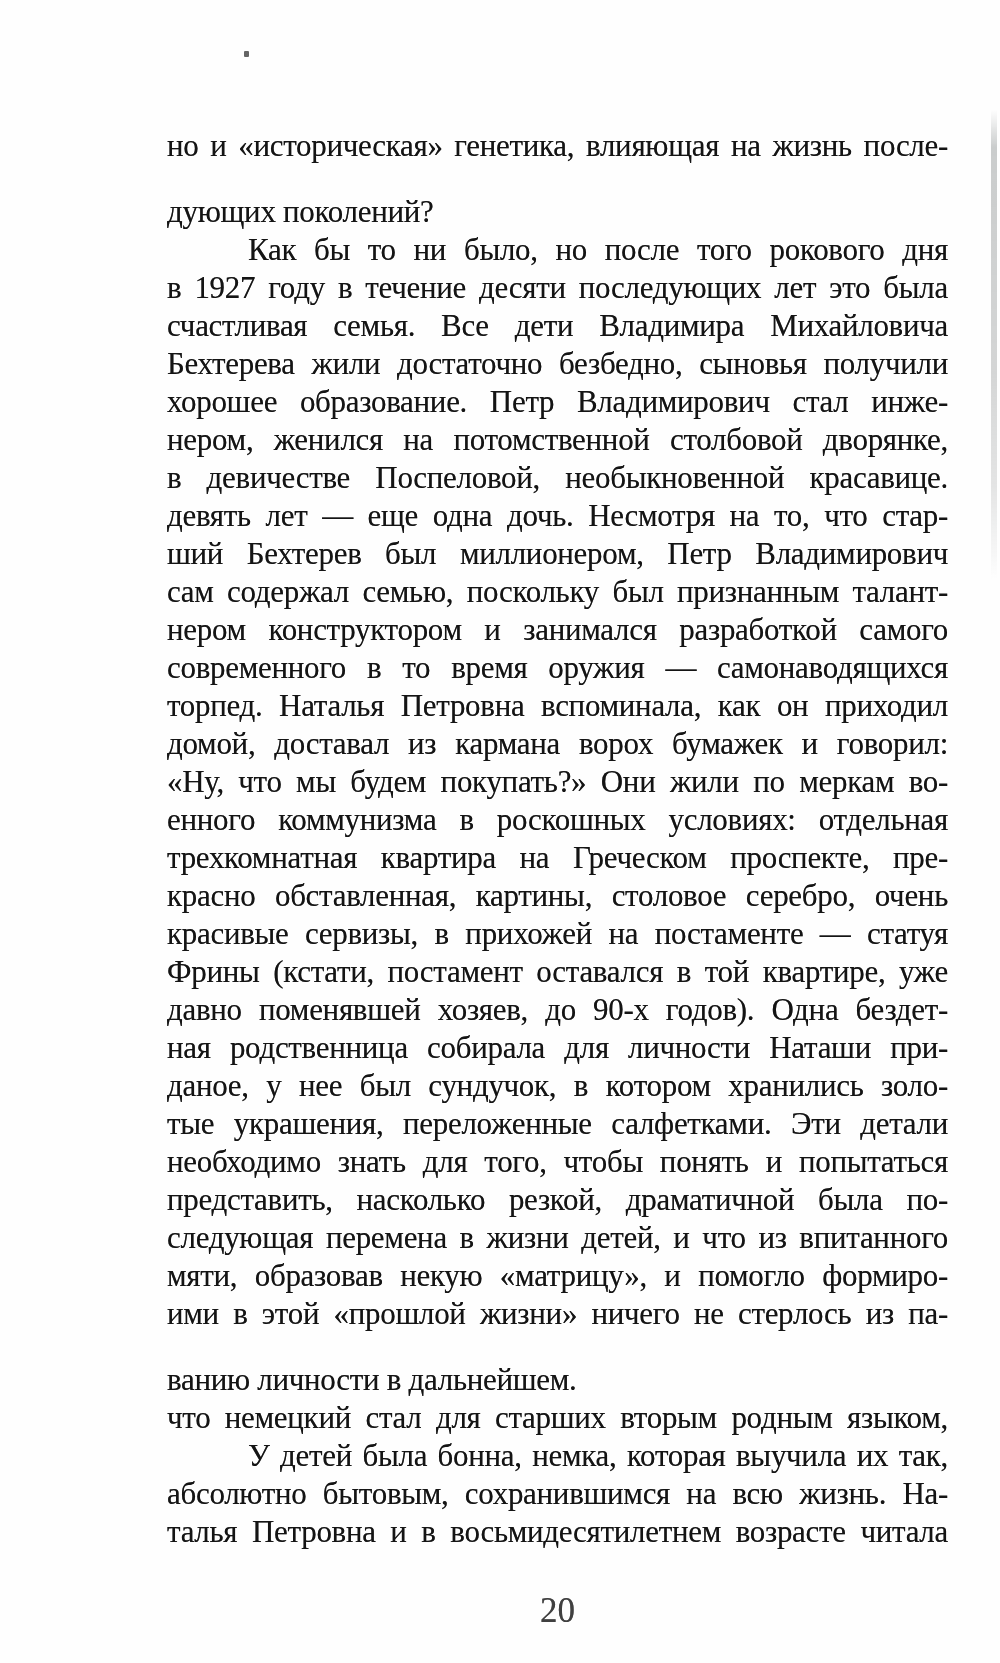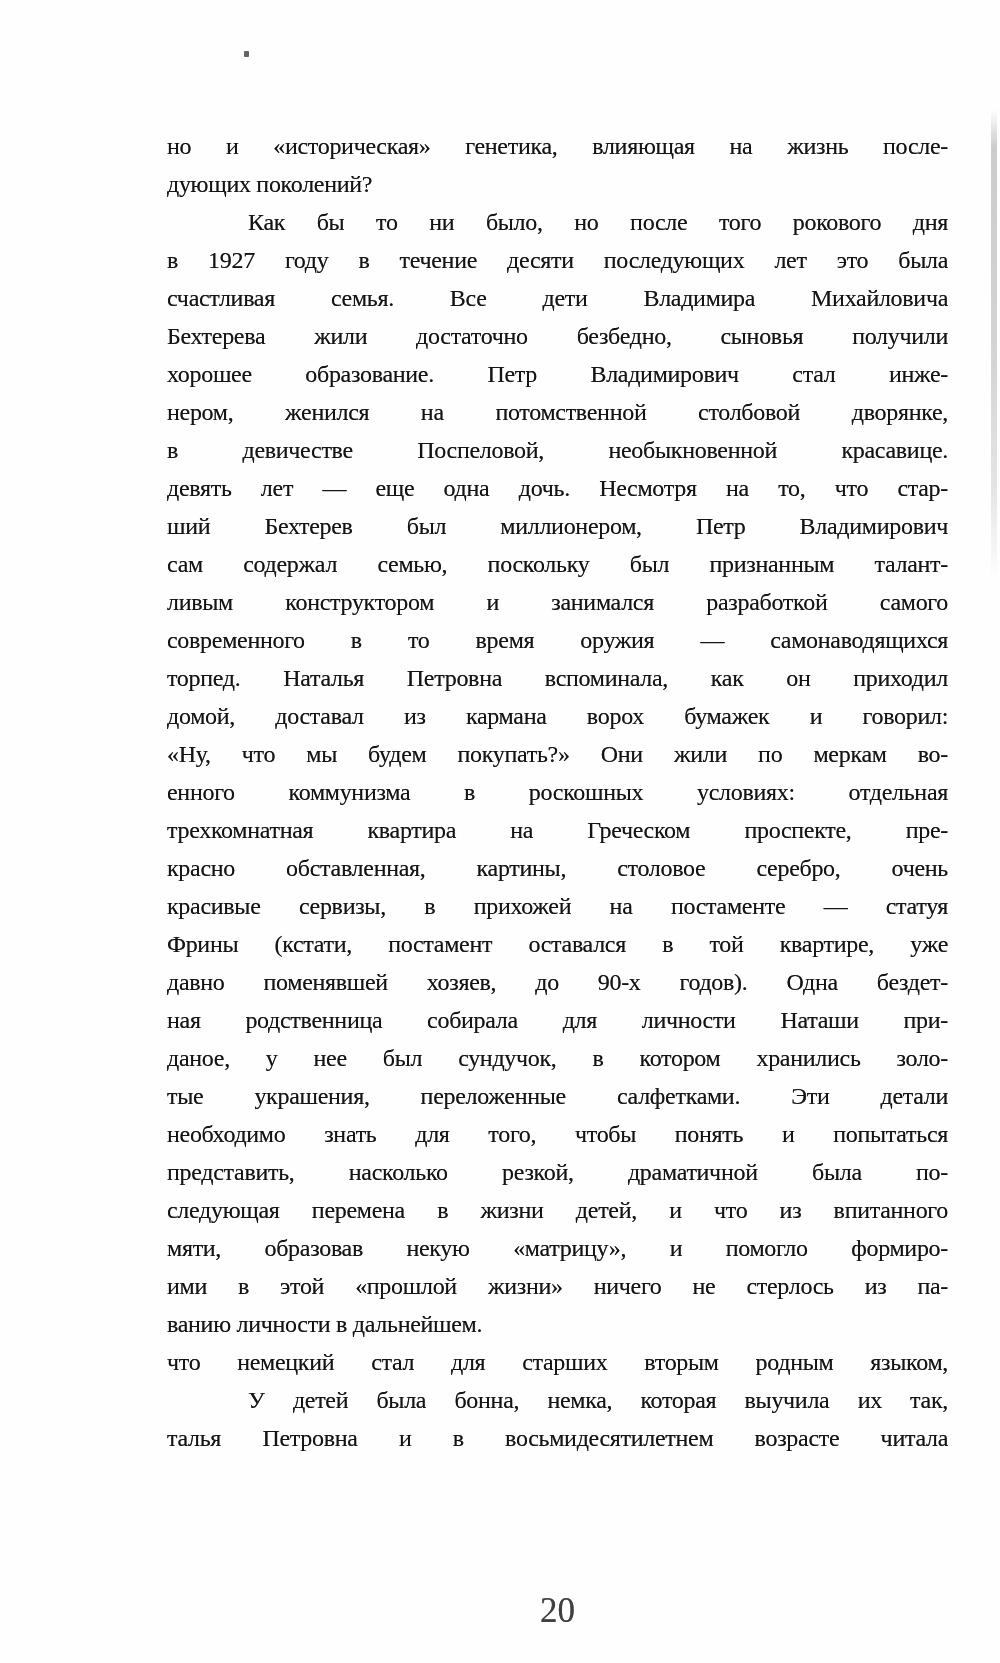--- a/index.html
+++ b/index.html
@@ -18,33 +18,34 @@
   }
   .text-block {
     position: absolute;
     left: 167px;
     top: 127px;
     width: 781px;
   }
   .line {
     height: 38px;
     line-height: 38px;
-    font-size: 24px;
+    font-size: 31px;
     letter-spacing: -0.3px;
     text-align: justify;
     text-align-last: justify;
     text-justify: inter-word;
     overflow: hidden;
     white-space: pre-line;
     text-shadow: 0 0 0.6px rgba(0,0,0,0.55);
     font-family: Liberation Serif, serif;
   }
   .line.noj {
     text-align: left;
     text-align-last: left;
+    margin-top: 28px;
   }
   .line.indent {
     text-indent: 81px;
   }
   .page-number {
     position: absolute;
     left: 167px;
     top: 1592px;
     width: 781px;
     text-align: center;
@@ -93,21 +94,21 @@
       <div class="line indent">Как бы то ни было, но после того рокового дня</div>
       <div class="line">в 1927 году в течение десяти последующих лет это была</div>
       <div class="line">счастливая семья. Все дети Владимира Михайловича</div>
       <div class="line">Бехтерева жили достаточно безбедно, сыновья получили</div>
       <div class="line">хорошее образование. Петр Владимирович стал инже-</div>
       <div class="line">нером, женился на потомственной столбовой дворянке,</div>
       <div class="line">в девичестве Поспеловой, необыкновенной красавице.</div>
       <div class="line">девять лет — еще одна дочь. Несмотря на то, что стар-</div>
       <div class="line">ший Бехтерев был миллионером, Петр Владимирович</div>
       <div class="line">сам содержал семью, поскольку был признанным талант-</div>
-      <div class="line">ливым конструктором и занимался разработкой самого</div>
+      <div class="line">нером конструктором и занимался разработкой самого</div>
       <div class="line">современного в то время оружия — самонаводящихся</div>
       <div class="line">торпед. Наталья Петровна вспоминала, как он приходил</div>
       <div class="line">домой, доставал из кармана ворох бумажек и говорил:</div>
       <div class="line">«Ну, что мы будем покупать?» Они жили по меркам во-</div>
       <div class="line">енного коммунизма в роскошных условиях: отдельная</div>
       <div class="line">трехкомнатная квартира на Греческом проспекте, пре-</div>
       <div class="line">красно обставленная, картины, столовое серебро, очень</div>
       <div class="line">красивые сервизы, в прихожей на постаменте — статуя</div>
       <div class="line">Фрины (кстати, постамент оставался в той квартире, уже</div>
       <div class="line">давно поменявшей хозяев, до 90-х годов). Одна бездет-</div>
@@ -115,17 +116,18 @@
       <div class="line">даное, у нее был сундучок, в котором хранились золо-</div>
       <div class="line">тые украшения, переложенные салфетками. Эти детали</div>
       <div class="line">необходимо знать для того, чтобы понять и попытаться</div>
       <div class="line">представить, насколько резкой, драматичной была по-</div>
       <div class="line">следующая перемена в жизни детей, и что из впитанного</div>
       <div class="line">мяти, образовав некую «матрицу», и помогло формиро-</div>
       <div class="line">ими в этой «прошлой жизни» ничего не стерлось из па-</div>
       <div class="line noj">ванию личности в дальнейшем.</div>
       <div class="line">что немецкий стал для старших вторым родным языком,</div>
       <div class="line indent">У детей была бонна, немка, которая выучила их так,</div>
+      <div class="line">абсолютно бытовым, сохранившимся на всю жизнь. На-</div>
       <div class="line">талья Петровна и в восьмидесятилетнем возрасте читала</div>
     </div>
 
   <div class="page-number">20</div>
 </div>
 
 </body></html>

